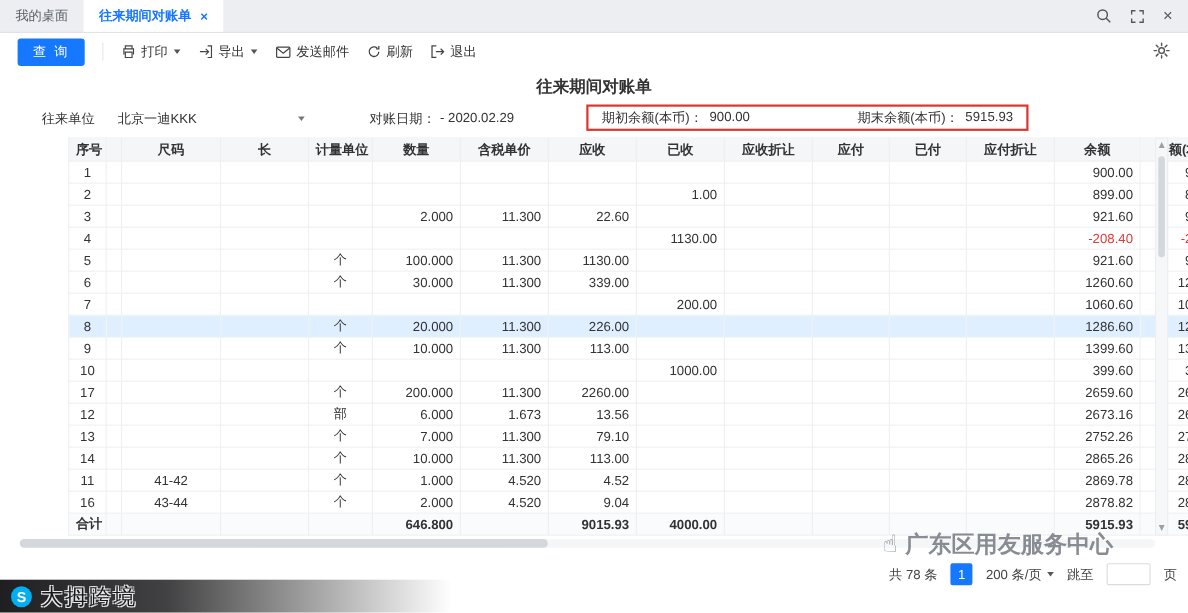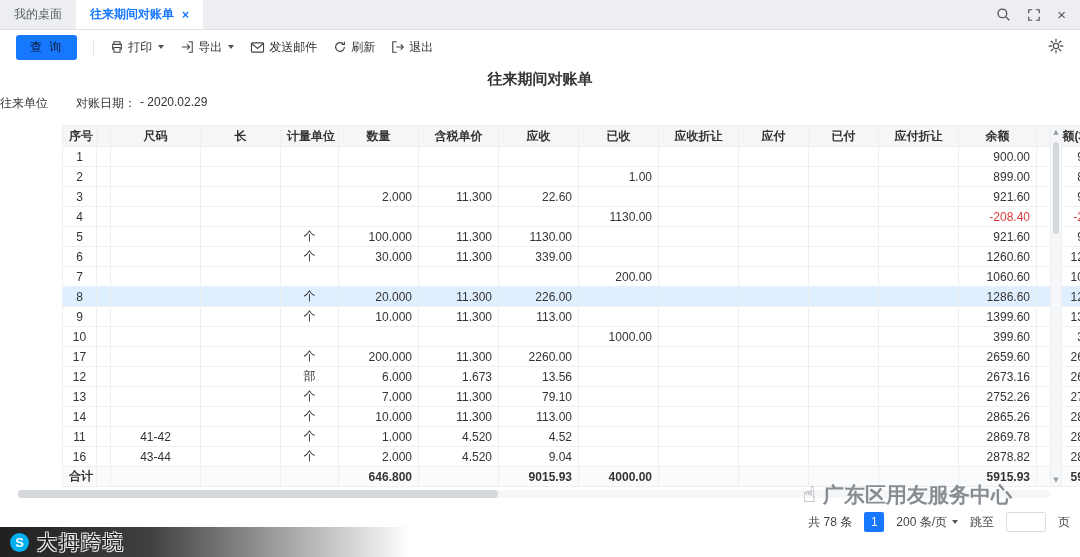--- a/index.html
+++ b/index.html
@@ -16,40 +16,40 @@
     color:#5a6066; cursor:pointer;justify-content:center; }
   .tab.active { background:#fff; color:#1677ff; font-weight:bold; }
   .tab-close { color:#1677ff; font-size:12px; margin-left:2px; }
   .win-icons { margin-left:auto; display:flex; align-items:center; gap:16px;
     padding-right:14px; color:#555; }
   .win-icons svg { display:block; }
   .close-glyph { font-size:15px; color:#555; line-height:1; cursor:pointer; }
   
   .toolbar { height:34px; display:flex; align-items:center; gap:16px;
     padding:0 16px; background:#fff; }
-  .btn-primary { background:#1677ff; color:#0f172a; border:none; border-radius:3px;
+  .btn-primary { background:#1677ff; color:#ffffff; border:none; border-radius:3px;
     height:25px; padding:0 14px; font-size:12px; cursor:pointer;
     font-family:inherit; letter-spacing:2px; }
   .divider { width:1px; height:16px; background:#e3e5e8; }
   .tb-item { display:flex; align-items:center; gap:4px; color:#333; cursor:pointer; }
   .tb-item svg { display:block; }
   .caret { width:0; height:0; border-left:3.5px solid transparent;
     border-right:3.5px solid transparent; border-top:4px solid #555;
     display:inline-block; margin-left:2px; }
   .gear { margin-left:auto; cursor:pointer; }
   
   .title-row { text-align:center; padding-top:6px; }
   .page-title { font-size:15px; font-weight:bold; margin:0; display:inline-block; }
   .filters { position:relative; height:26px; margin-top:6px;
-    display:flex; gap:4px; }
+    display:flex; align-items:center; padding-left:38px; gap:17px; }
   .flabel { color:#333; }
   .select { display:flex; align-items:center; justify-content:space-between;
     width:178px; padding:2px 4px; cursor:pointer; }
   .select .caret { border-top-color:#777; }
-  .date-group { margin-left:24px; display:flex; gap:4px; }
+  .date-group { margin-left:38px; display:flex; gap:4px; }
   .red-box { position:absolute; left:533px; top:0px; width:402px; height:24px;
     border:2px solid #e0332e; display:flex; align-items:center;
     justify-content:space-between; padding:0 12px; background:transparent; }
   .red-box .pair { display:flex; gap:6px; }
   
   .table-wrap { position:relative; margin:4px 18px 0 18px; width:1044px;padding-left:44px; }
   table { border-collapse:collapse; table-layout:fixed; width:1032px; }
   th,td { border:1px solid #edeff1; padding:0 6px; height:20px;
     font-size:12px; white-space:nowrap; overflow:hidden; }
   table { border:1px solid #dde0e4; }
@@ -176,23 +176,37 @@
     </svg>
   </span>
 </div>
 
 <div class="title-row">
   <h1 class="page-title">往来期间对账单</h1>
 </div>
 
 <div class="filters">
   <span class="flabel">往来单位</span>
+  <div class="select">
+    <span>北京一迪KKK</span>
+    <span class="caret"></span>
+  </div>
   <div class="date-group">
     <span>对账日期：</span>
     <span>- 2020.02.29</span>
+  </div>
+  <div class="red-box">
+    <span class="pair">
+      <span>期初余额(本币)：</span>
+      <span>900.00</span>
+    </span>
+    <span class="pair">
+      <span>期末余额(本币)：</span>
+      <span>5915.93</span>
+    </span>
   </div>
 </div>
 
 <div class="table-wrap">
   <table id="grid">
       <colgroup>
         <col style="width: 34px;">
         <col style="width: 14px;">
         <col style="width: 90px;">
         <col style="width: 80px;">

